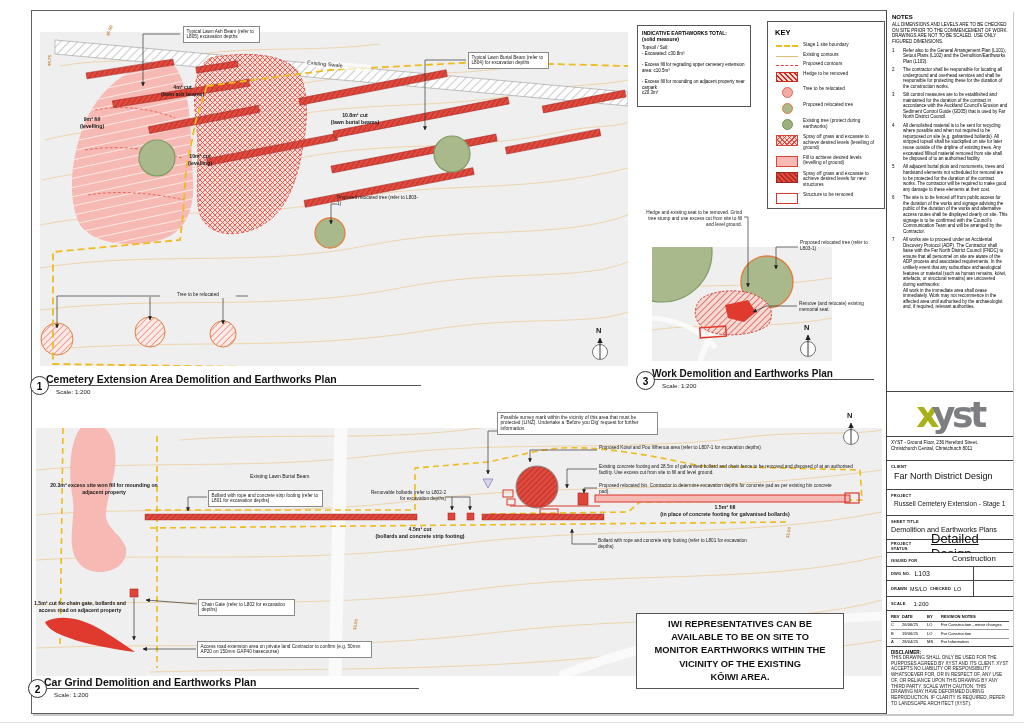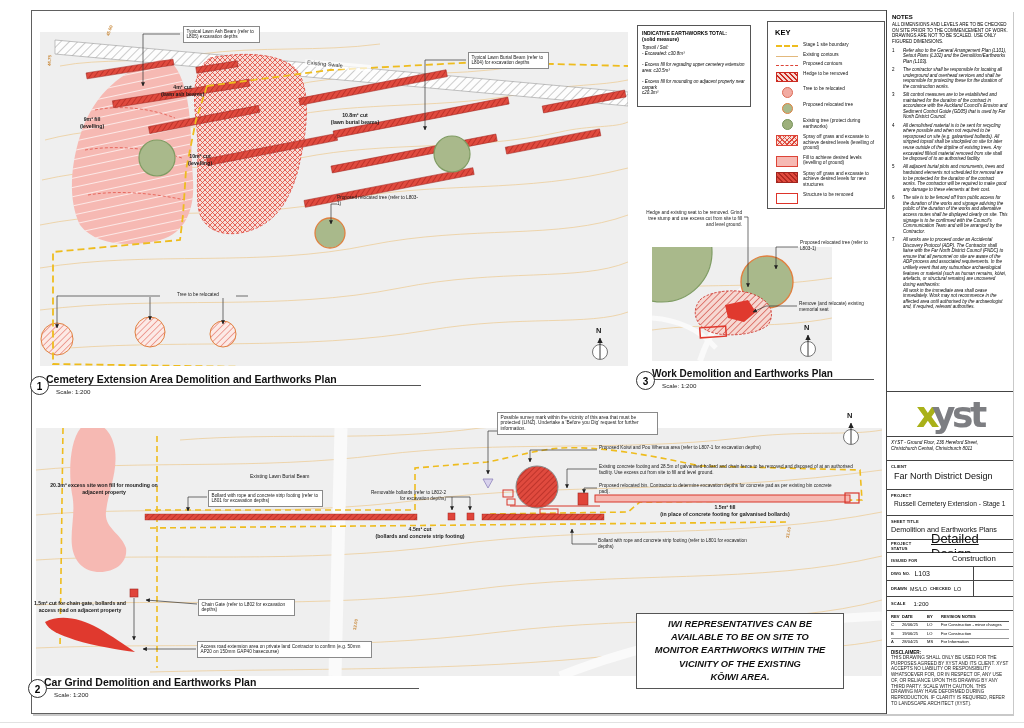--- a/index.html
+++ b/index.html
@@ -7,21 +7,21 @@
   #stage{position:relative;width:1024px;height:728px;}
   #sheet{position:absolute;left:31px;top:10px;width:981px;height:704px;background:#fff;
     border:1px solid #606060;box-sizing:border-box;box-shadow:2px 2px 0 #c9c9c9;z-index:1;}
   #gfx{position:absolute;left:0;top:0;z-index:2;}
   .lbl{position:absolute;font-size:4.7px;line-height:1.25;color:#1a1a1a;z-index:4;}
   .lbl.box{background:#fff;border:0.5px solid #8a8a8a;padding:1.5px 2.5px;}
   .lbl.bold{font-weight:bold;font-size:5.2px;}
   .lbl.center{text-align:center;}
   .lbl.right{text-align:right;}
   .lbl.bg{background:#efefef;}
-  .pre{white-space:pre-line;font-style:italic;}
+  .pre{white-space:pre-line;}
   .contour-lbl{position:absolute;font-size:4.4px;color:#c9893a;z-index:3;font-weight:bold;}
   .nletter{position:absolute;font-size:7.5px;font-weight:bold;color:#222;z-index:4;}
   .ptitle{position:absolute;z-index:4;}
   .ptitle .num{position:absolute;left:0;top:3px;width:19px;height:19px;border:1px solid #333;
     border-radius:50%;text-align:center;line-height:19px;font-size:10px;font-weight:bold;background:#fff;box-sizing:border-box;}
   .ptitle .tt{display:block;margin-left:16px;font-size:10.5px;font-weight:bold;color:#111;
     border-bottom:1px solid #555;padding-bottom:0;white-space:nowrap;}
   .ptitle .sc{display:block;margin-left:26px;font-size:6.2px;margin-top:1.5px;color:#222;}
   .panelbox{position:absolute;background:#fff;border:0.8px solid #555;box-sizing:border-box;z-index:3;}
   

